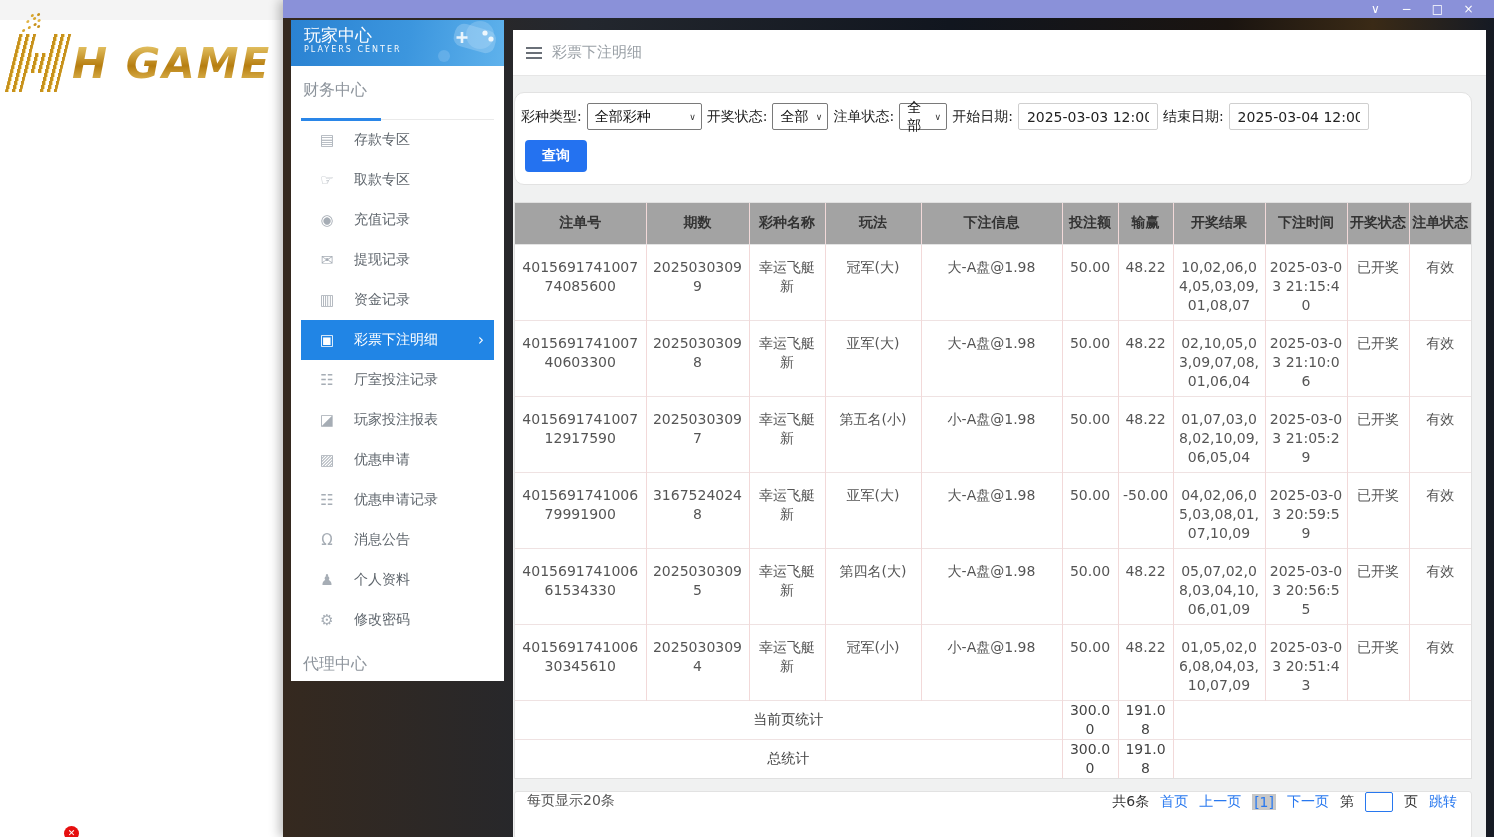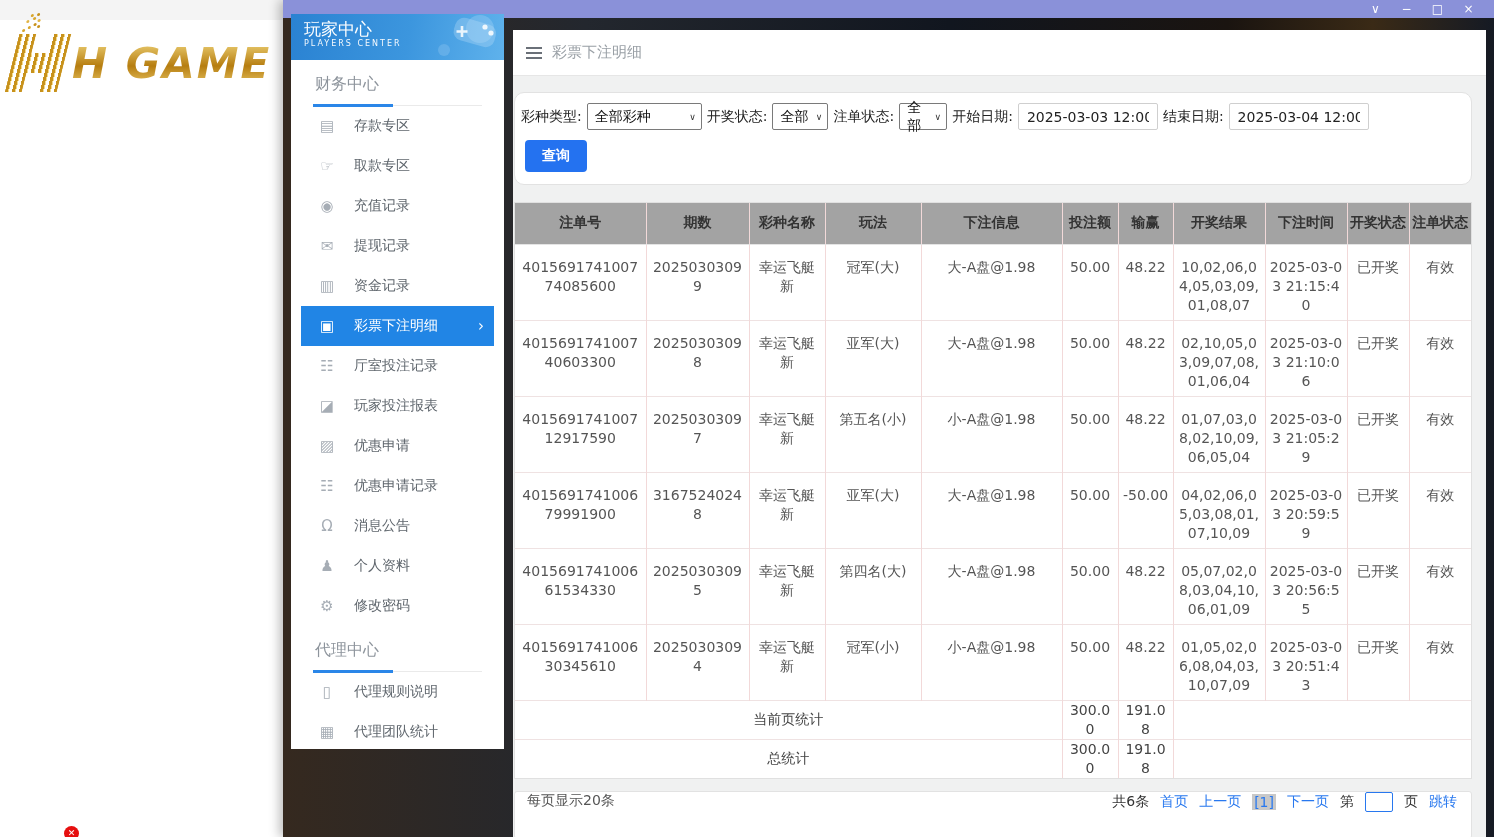--- a/index.html
+++ b/index.html
@@ -26,27 +26,27 @@
   
   .app-window{position:absolute;left:283px;top:0;width:1211px;height:837px;
     background:linear-gradient(90deg,#35291f 0%,#23272e 25%,#11161f 55%,#1a1410 78%,#3a2a16 90%,#151a24 100%);
     box-shadow:-4px 0 10px rgba(0,0,0,.25);}
   .titlebar{height:18px;background:#8a91d9;display:flex;justify-content:flex-end;align-items:center;
     color:#fff;font-size:12px;line-height:18px;padding-right:10px;}
   .titlebar span{width:31px;text-align:center;cursor:pointer;}
   .dark-strip{height:12px;}
 
   
-  .sidebar{position:absolute;left:8px;top:14px;width:213px;height:735px;background:#fff;overflow:hidden;}
+  .sidebar{position:absolute;left:8px;top:20px;width:213px;height:661px;background:#fff;overflow:hidden;}
   .sidebar-header{height:46px;background:linear-gradient(100deg,#2a82d2 0%,#3c96de 55%,#5fb2ec 100%);
     color:#fff;padding:5px 0 0 13px;position:relative;overflow:hidden;}
   .sb-title{font-size:17px;line-height:20px;}
   .sb-sub{font-size:8px;letter-spacing:2px;opacity:.95;}
   .controller{position:absolute;right:2px;top:0;}
-  .menu-section-title{margin:10px 22px 0;padding:4px 0 10px 2px;font-size:16px;color:#8d949c;
+  .menu-section-title{margin:10px 10px 0;padding:4px 0 18px 2px;font-size:16px;color:#8d949c;
     border-bottom:1px solid #eaeaea;position:relative;}
   .menu-section-title::after{content:"";position:absolute;left:0;bottom:-2px;width:80px;height:3px;background:#2a86e8;}
   .menu-item{height:40px;margin:0 10px;display:flex;align-items:center;font-size:14px;color:#5f666d;cursor:pointer;}
   .menu-item .mi-icon{width:18px;margin:0 18px 0 17px;color:#a6adb5;font-size:15px;text-align:center;flex:none;}
   .menu-item.active{background:#2185e5;color:#fff;margin:0 10px;}
   .menu-item.active .mi-icon{color:#fff;}
   .mi-chevron{margin-left:auto;margin-right:10px;font-size:15px;color:#fff;}
 
   
   .main{position:absolute;left:230px;top:30px;width:973px;height:807px;background:#f0f1f1;}

